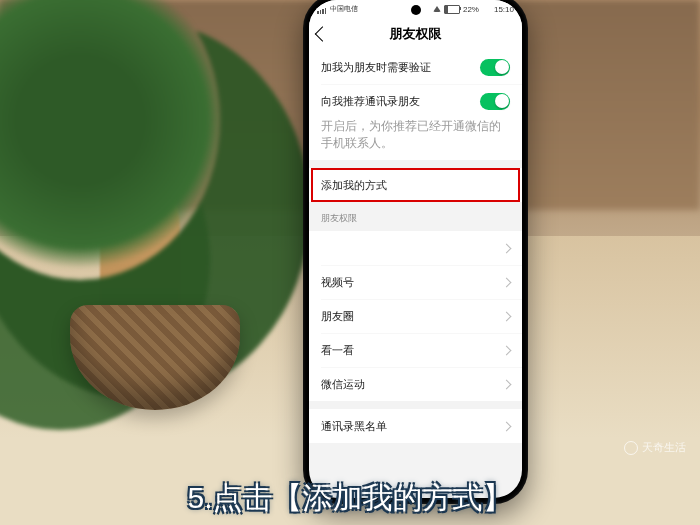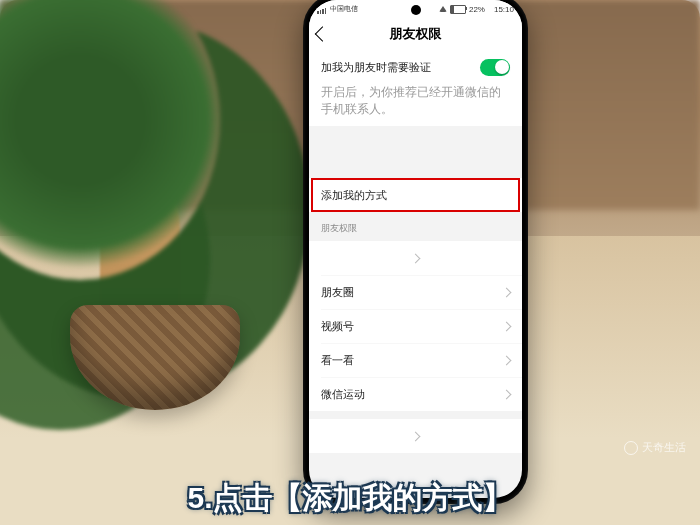--- a/index.html
+++ b/index.html
@@ -1,33 +1,33 @@
 <!DOCTYPE html>
 <html><head>
 <meta charset="utf-8">
 <style>
   html,body{margin:0;padding:0;width:700px;height:525px;font-family:-apple-system,"Helvetica Neue",Arial,"PingFang SC","Microsoft YaHei",sans-serif;overflow:hidden;}
-  .scene{position:relative;width:700px;height:525px;background:linear-gradient(180deg,#b89570 0%,#a88560 20%,#cbb79a 55%,#e3d6bc 100%);border-radius:18px;}
+  .scene{position:relative;width:700px;height:525px;background:linear-gradient(180deg,#b89570 0%,#a88560 20%,#cbb79a 55%,#e3d6bc 100%);}
   
   .wall{position:absolute;left:0;top:0;width:100%;height:40%;background:linear-gradient(180deg,#876a4e 0%,#9d7e5d 100%);filter:blur(3px);}
   .table{position:absolute;left:0;bottom:0;width:100%;height:55%;background:linear-gradient(180deg,#d8c3a0 0%,#e9ddc3 70%);}
   .leaves{position:absolute;left:-60px;top:-40px;width:280px;height:320px;border-radius:50%;
           background:radial-gradient(circle at 50% 50%,#2e5a27 0%,#2e5a27 30%,#3a6e32 60%,rgba(0,0,0,0) 70%);
           box-shadow:60px 90px 0 30px rgba(42,85,35,.9), -20px 140px 0 10px rgba(48,95,40,.85);
           filter:blur(2px);}
   .basket{position:absolute;left:70px;top:305px;width:170px;height:105px;border-radius:18px 18px 50% 50%/18px 18px 70% 70%;
           background:repeating-linear-gradient(45deg,#7a5a3a 0 6px,#8e6d48 6px 12px);
           box-shadow:inset 0 -18px 25px rgba(0,0,0,.35), 0 8px 18px rgba(0,0,0,.25);}
   .pot{position:absolute;left:100px;top:170px;width:80px;height:170px;
        background:linear-gradient(180deg,#cfa26a 0%,#b98a52 100%);border-radius:40px 40px 20px 20px/60px 60px 20px 20px;
        filter:blur(1px);}
   .watermark{position:absolute;right:14px;bottom:70px;color:rgba(255,255,255,.7);font-size:11px;display:flex;align-items:center;gap:4px;}
   .watermark .dot{width:12px;height:12px;border-radius:50%;border:1.5px solid rgba(255,255,255,.7);}
   .caption{position:absolute;left:50%;bottom:6px;transform:translateX(-50%);
-           font-size:30px;font-weight:700;color:#fff;
+           font-size:30px;font-weight:400;color:#fff;
            text-shadow:0 0 6px #23405a,2px 2px 0 #1b3650,-2px -2px 0 #1b3650,2px -2px 0 #1b3650,-2px 2px 0 #1b3650;white-space:nowrap;}
 
   
   .phone{position:absolute;left:303px;top:-6px;width:225px;height:510px;border-radius:34px;
          background:#000;box-shadow:0 12px 28px rgba(0,0,0,.45),inset 0 0 4px rgba(255,255,255,.15);
          padding:6px;box-sizing:border-box;}
   .screen{width:100%;height:100%;border-radius:28px;background:#f3f3f3;position:relative;overflow:hidden;}
   .notch{position:absolute;left:50%;top:5px;transform:translateX(-50%);width:10px;height:10px;border-radius:50%;background:#000;z-index:5;}
 
   
@@ -42,21 +42,21 @@
   .batt::after{content:"";position:absolute;right:-2px;top:1.5px;width:1.5px;height:3px;background:#555;}
   .batt i{display:block;height:100%;width:22%;background:#555;}
 
   
   .nav{position:absolute;top:18px;left:0;right:0;height:32px;background:#fff;display:flex;align-items:center;justify-content:center;}
   .nav .back{position:absolute;left:8px;top:50%;transform:translateY(-50%);width:10px;height:10px;border-left:1.5px solid #000;border-bottom:1.5px solid #000;transform:translateY(-50%) rotate(45deg);}
   .nav .title{font-size:13px;font-weight:600;color:#000;}
 
   .content{position:absolute;top:50px;left:0;right:0;bottom:0;overflow:hidden;font-size:11px;color:#1a1a1a;}
   .group{background:#fff;}
-  .row{display:flex;align-items:center;justify-content:center;min-height:34px;padding:0 12px;box-sizing:border-box;position:relative;}
+  .row{display:flex;align-items:center;justify-content:flex-end;min-height:34px;padding:0 12px;box-sizing:border-box;position:relative;}
   .row + .row::before{content:"";position:absolute;left:12px;right:0;top:0;height:1px;background:#eee;transform:scaleY(.5);}
   .row .lbl{flex:1;padding:8px 0;}
   .desc{font-size:12px;color:#9a9a9a;padding:0 12px 8px;}
   .chev{width:6px;height:6px;border-top:1.5px solid #bbb;border-right:1.5px solid #bbb;transform:rotate(45deg);}
   .toggle{width:30px;height:17px;border-radius:10px;background:#07c160;position:relative;}
   .toggle::after{content:"";position:absolute;right:1.5px;top:1.5px;width:14px;height:14px;border-radius:50%;background:#fff;box-shadow:0 1px 2px rgba(0,0,0,.3);}
   .section-gap{height:8px;background:#f3f3f3;}
   .section-header{font-size:9px;color:#8a8a8a;padding:10px 12px 6px;background:#f3f3f3;}
   .highlight{position:absolute;border:2px solid #d90000;box-sizing:border-box;pointer-events:none;z-index:4;}
 
@@ -83,76 +83,81 @@
               <i></i>
               <i></i>
             </span>
           <span style="margin-left:2px;font-size:7px;">中国电信</span>
         </span>
         <span class="wifi"></span>
         <span class="batt">
             <i></i>
           </span>
         <span>22%</span>
-        <span style="margin-left:6px;">15:10</span>
+        <span style="margin-left:12px;">15:10</span>
       </div>
 
       <div class="nav">
         <span class="back"></span>
         <span class="title">朋友权限</span>
       </div>
 
       <div class="content">
 
         <div class="group">
           <div class="row">
             <span class="lbl">加我为朋友时需要验证</span>
             <span class="toggle"></span>
           </div>
+          <div class="row">
+            <span class="lbl">向我推荐通讯录朋友</span>
+            <span class="toggle"></span>
+          </div>
           <div class="desc">开启后，为你推荐已经开通微信的手机联系人。</div>
         </div>
 
         <div class="section-gap"></div>
 
-        <div class="group" style="position:relative;margin-top:44px;">
+        <div class="group" style="position:relative;">
           <div class="row">
             <span class="lbl">添加我的方式</span>
             <span class="chev" style="visibility:hidden;"></span>
           </div>
           <div class="highlight" style="left:2px;right:2px;top:0;bottom:0;"></div>
         </div>
 
         <div class="section-header">朋友权限</div>
 
         <div class="group">
           <div class="row">
             <span class="chev"></span>
           </div>
           <div class="row">
-            <span class="lbl">朋友圈</span>
+            <span class="lbl">视频号</span>
             <span class="chev"></span>
           </div>
           <div class="row">
-            <span class="lbl">视频号</span>
+            <span class="lbl">朋友圈</span>
             <span class="chev"></span>
           </div>
           <div class="row">
             <span class="lbl">看一看</span>
             <span class="chev"></span>
           </div>
           <div class="row">
             <span class="lbl">微信运动</span>
             <span class="chev"></span>
           </div>
         </div>
 
         <div class="section-gap"></div>
 
         <div class="group">
           <div class="row">
+            <span class="lbl">通讯录黑名单</span>
             <span class="chev"></span>
           </div>
         </div>
 
         <div class="section-gap"></div>
       </div>
     </div>
   </div>
 
   <div class="watermark">

